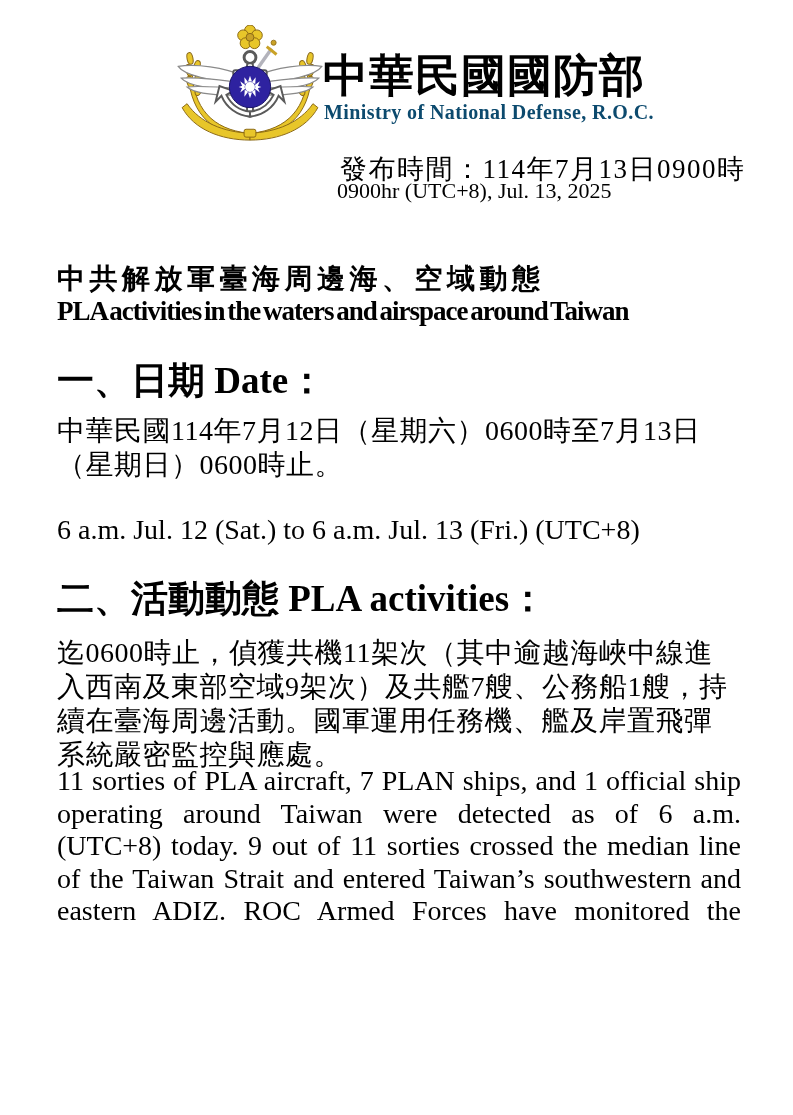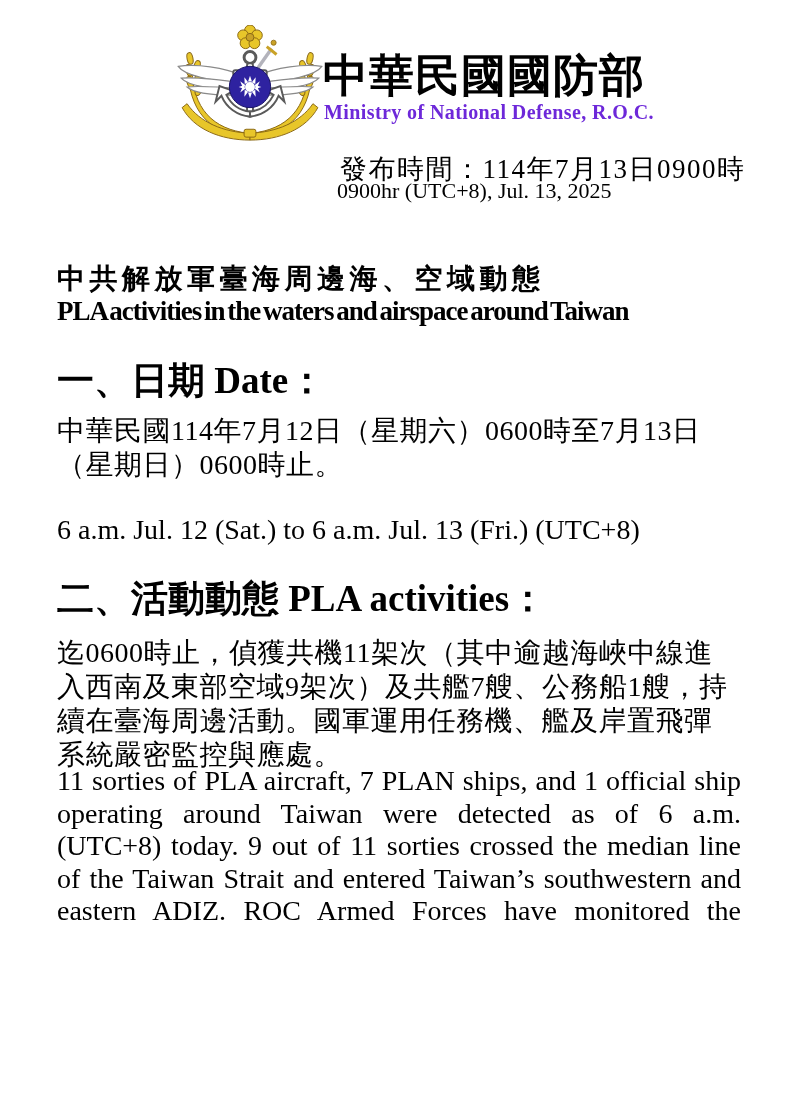--- a/index.html
+++ b/index.html
@@ -151,21 +151,21 @@
         <circle cx="82" cy="10.5" r="5.5"></circle>
         <circle cx="70.5" cy="18.5" r="5.5"></circle>
         <circle cx="79.5" cy="18.5" r="5.5"></circle>
         <circle cx="75" cy="12.5" r="4" fill="#C9A227"></circle>
       </g>
     </svg>
   </div>
 
   <div class="abs org-title">中華民國國防部</div>
 
-  <div class="abs org-subtitle" style="color: #6d28d9;">Ministry of National Defense, R.O.C.</div>
+  <div class="abs org-subtitle" style="color: #0c4a6e;">Ministry of National Defense, R.O.C.</div>
 
   <div class="abs pub-time-zh">發布時間：114年7月13日0900時</div>
 
   <div class="abs pub-time-en">0900hr (UTC+8), Jul. 13, 2025</div>
 
   <div class="abs doc-title">
     <div class="doc-title-zh">中共解放軍臺海周邊海、空域動態</div>
     <div class="doc-title-en">PLA activities in the waters and airspace around Taiwan</div>
   </div>
 

